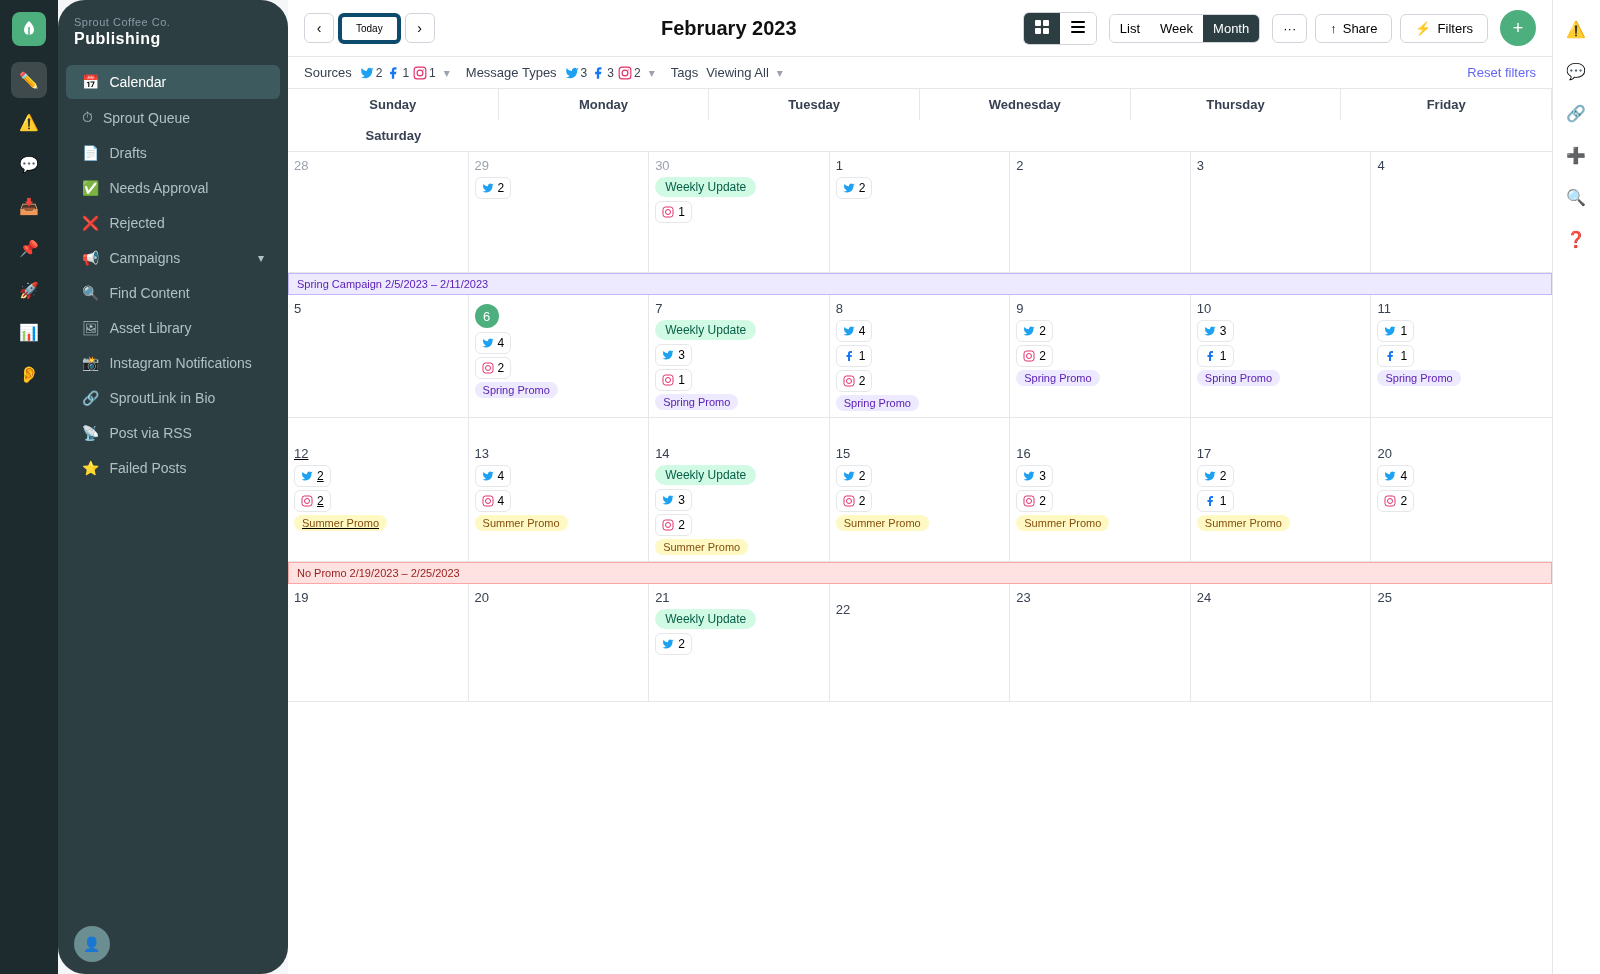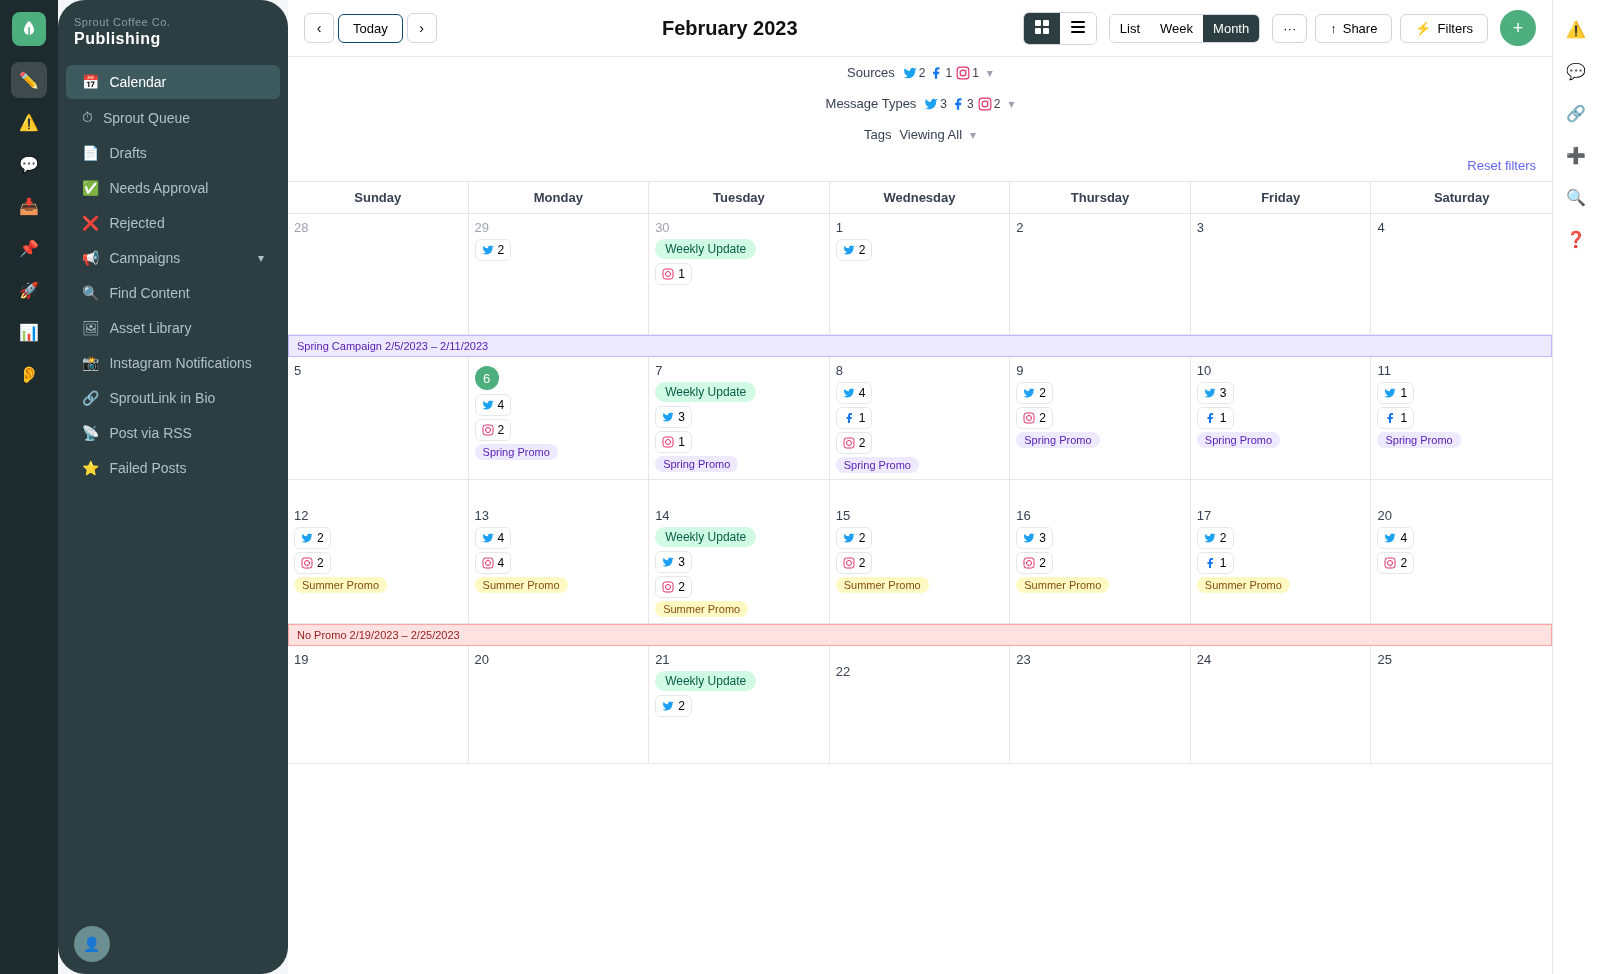--- a/index.html
+++ b/index.html
@@ -96,25 +96,25 @@
       width: 30px; height: 30px;
       border: 1px solid #d1d5db;
       background: #fff;
       border-radius: 6px;
       cursor: pointer;
       display: flex; align-items: center; justify-content: center;
       font-size: 14px;
     }
     .today-btn {
       padding: 6px 14px;
-      border: 1px solid #0c4a6e;
+      border: 4px solid #0c4a6e;
       background: #fff;
       border-radius: 6px;
       cursor: pointer;
-      font-size: 13px;
+      font-size: 10px;
       font-weight: 500;
     }
     .month-title { font-size: 20px; font-weight: 700; color: #111; flex: 1; text-align: center; }
     .view-toggle { display: flex; border: 1px solid #d1d5db; border-radius: 6px; overflow: hidden; }
     .view-btn {
       padding: 6px 10px;
       border: none;
       background: #fff;
       cursor: pointer;
       font-size: 13px;
@@ -146,40 +146,39 @@
     }
 
     
     .filterbar {
       display: flex;
       align-items: center;
       padding: 8px 16px;
       border-bottom: 1px solid #e5e7eb;
       gap: 16px;
       background: #fff;
-      flex-direction: column;
     }
     .filter-group {
       display: flex; align-items: center; gap: 8px;
       cursor: pointer; font-size: 13px; color: #374151;
     }
     .filter-label { font-weight: 500; }
     .filter-icons { display: flex; gap: 4px; align-items: center; }
     .social-badge {
       display: flex; align-items: center; gap: 2px;
       font-size: 12px; color: #374151;
     }
     .filter-chevron { color: #9ca3af; font-size: 12px; }
     .reset-link { margin-left: auto; color: #6366f1; font-size: 13px; cursor: pointer; }
 
     
     .calendar { flex: 1; overflow-y: auto; }
     .cal-header {
       display: grid;
-      grid-template-columns: repeat(7, 1fr);
+      grid-template-columns: repeat(6, 1fr);
       border-bottom: 1px solid #e5e7eb;
       background: #fff;
       position: sticky; top: 0; z-index: 10;
     }
     .cal-header-cell {
       padding: 8px 0;
       text-align: center;
       font-size: 13px;
       font-weight: 600;
       color: #374151;
@@ -624,21 +623,21 @@
             <svg width="12" height="12" viewBox="0 0 24 24" fill="#1877f2">
                 <path d="M18 2h-3a5 5 0 00-5 5v3H7v4h3v8h4v-8h3l1-4h-4V7a1 1 0 011-1h3z"></path>
               </svg>
             1
           </div>
           <div class="spring-promo-tag">Spring Promo</div>
         </div>
       </div>
 
       <div class="cal-week" style="position:relative;">
-        <div class="cal-day" style="padding-top:28px;">
+        <div class="cal-day" style="padding-top:28px;text-decoration:underline;">
           <div class="day-num">12</div>
           <div class="post-badge">
             <svg width="12" height="12" viewBox="0 0 24 24" fill="#1da1f2">
                 <path d="M23 3a10.9 10.9 0 01-3.14 1.53 4.48 4.48 0 00-7.86 3v1A10.66 10.66 0 013 4s-4 9 5 13a11.64 11.64 0 01-7 2c9 5 20 0 20-11.5a4.5 4.5 0 00-.08-.83A7.72 7.72 0 0023 3z"></path>
               </svg>
             2
           </div>
           <div class="post-badge">
             <svg width="12" height="12" viewBox="0 0 24 24" fill="none" stroke="#e1306c" stroke-width="2">
                 <rect x="2" y="2" width="20" height="20" rx="5"></rect>

